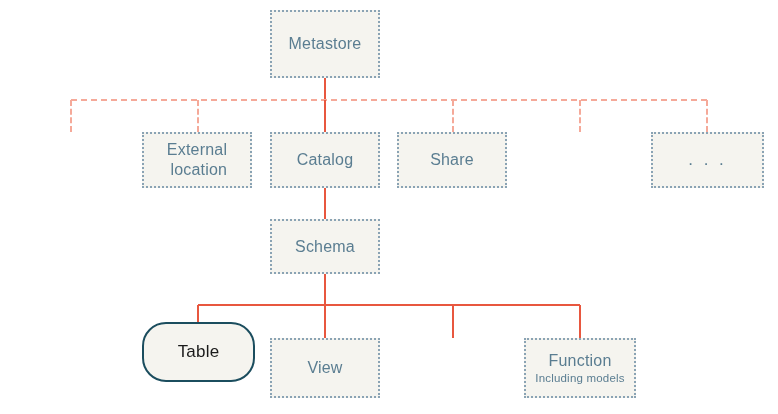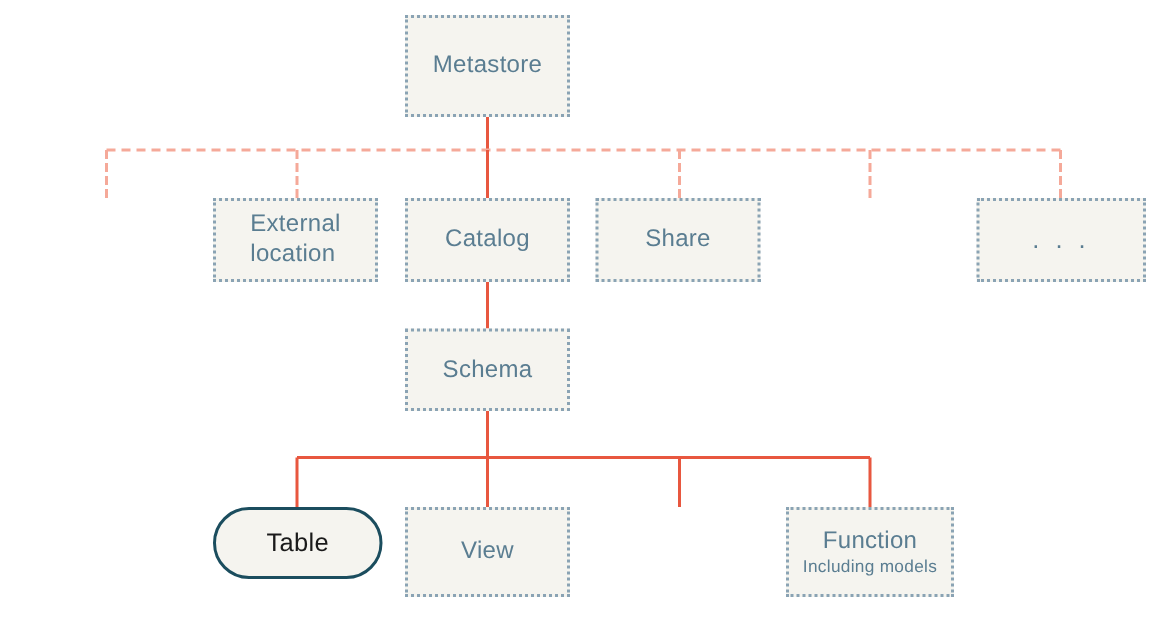--- a/index.html
+++ b/index.html
@@ -21,21 +21,21 @@
   
   .node{
     position:absolute;
     background:#f5f4ef;
     border:2px dotted #8aa3b4;
     box-sizing:border-box;
     display:flex;
     flex-direction:column;
     align-items:center;
     justify-content:center;
-    text-align:left;
+    text-align:right;
     color:#5a7d91;
     font-size:16px;
     line-height:1.25;
     letter-spacing:.2px;
     z-index:3;
   }
   .node .sub{
     font-size:11.5px;
     line-height:1.2;
     margin-top:1px;
@@ -96,21 +96,21 @@
 
 
   <div class="node dots" style="left:651px;top:132px;width:113px;height:56px;">
     <span class="label">. . .</span>
   </div>
 
   <div class="node" style="left:270px;top:219px;width:110px;height:55px;">
     <span class="label">Schema</span>
   </div>
 
-  <div class="node highlight" style="left:142px;top:338px;width:113px;height:48px;border-radius:24px;">
+  <div class="node highlight" style="left:142px;top:322px;width:113px;height:60px;border-radius:24px;">
     <span class="label">Table</span>
   </div>
 
   <div class="node" style="left:270px;top:338px;width:110px;height:60px;">
     <span class="label">View</span>
   </div>
 
 
   <div class="node" style="left:524px;top:338px;width:112px;height:60px;">
     <span class="label">Function</span>

